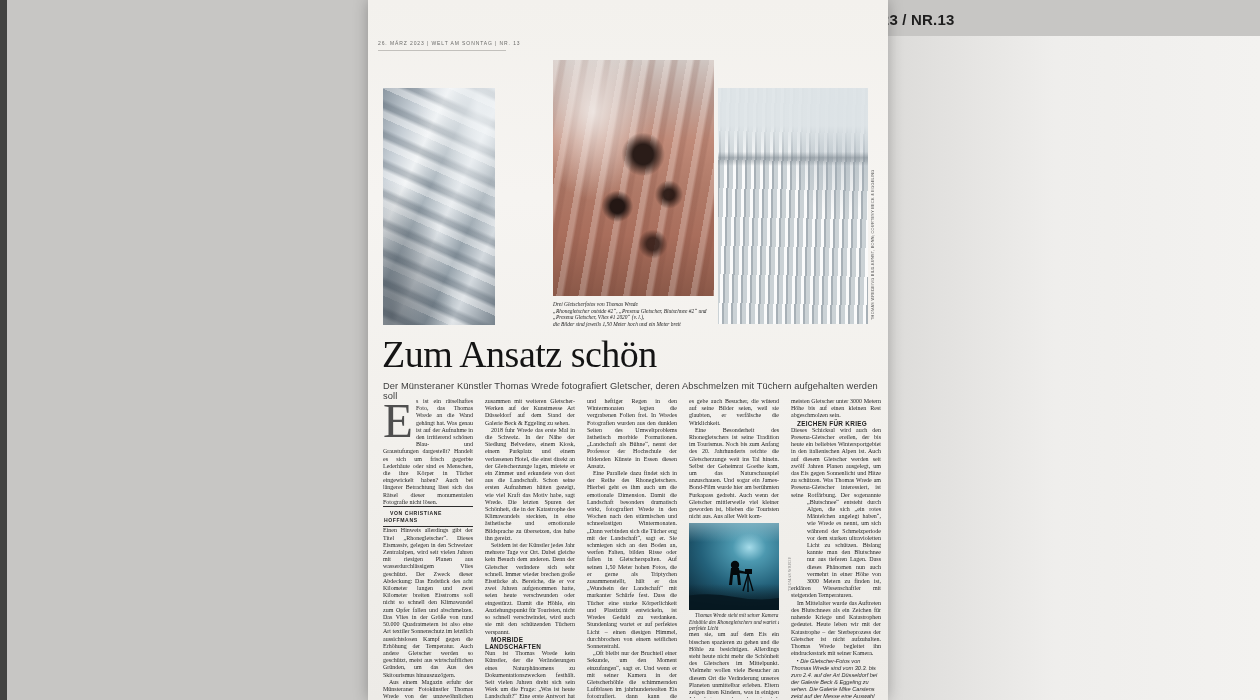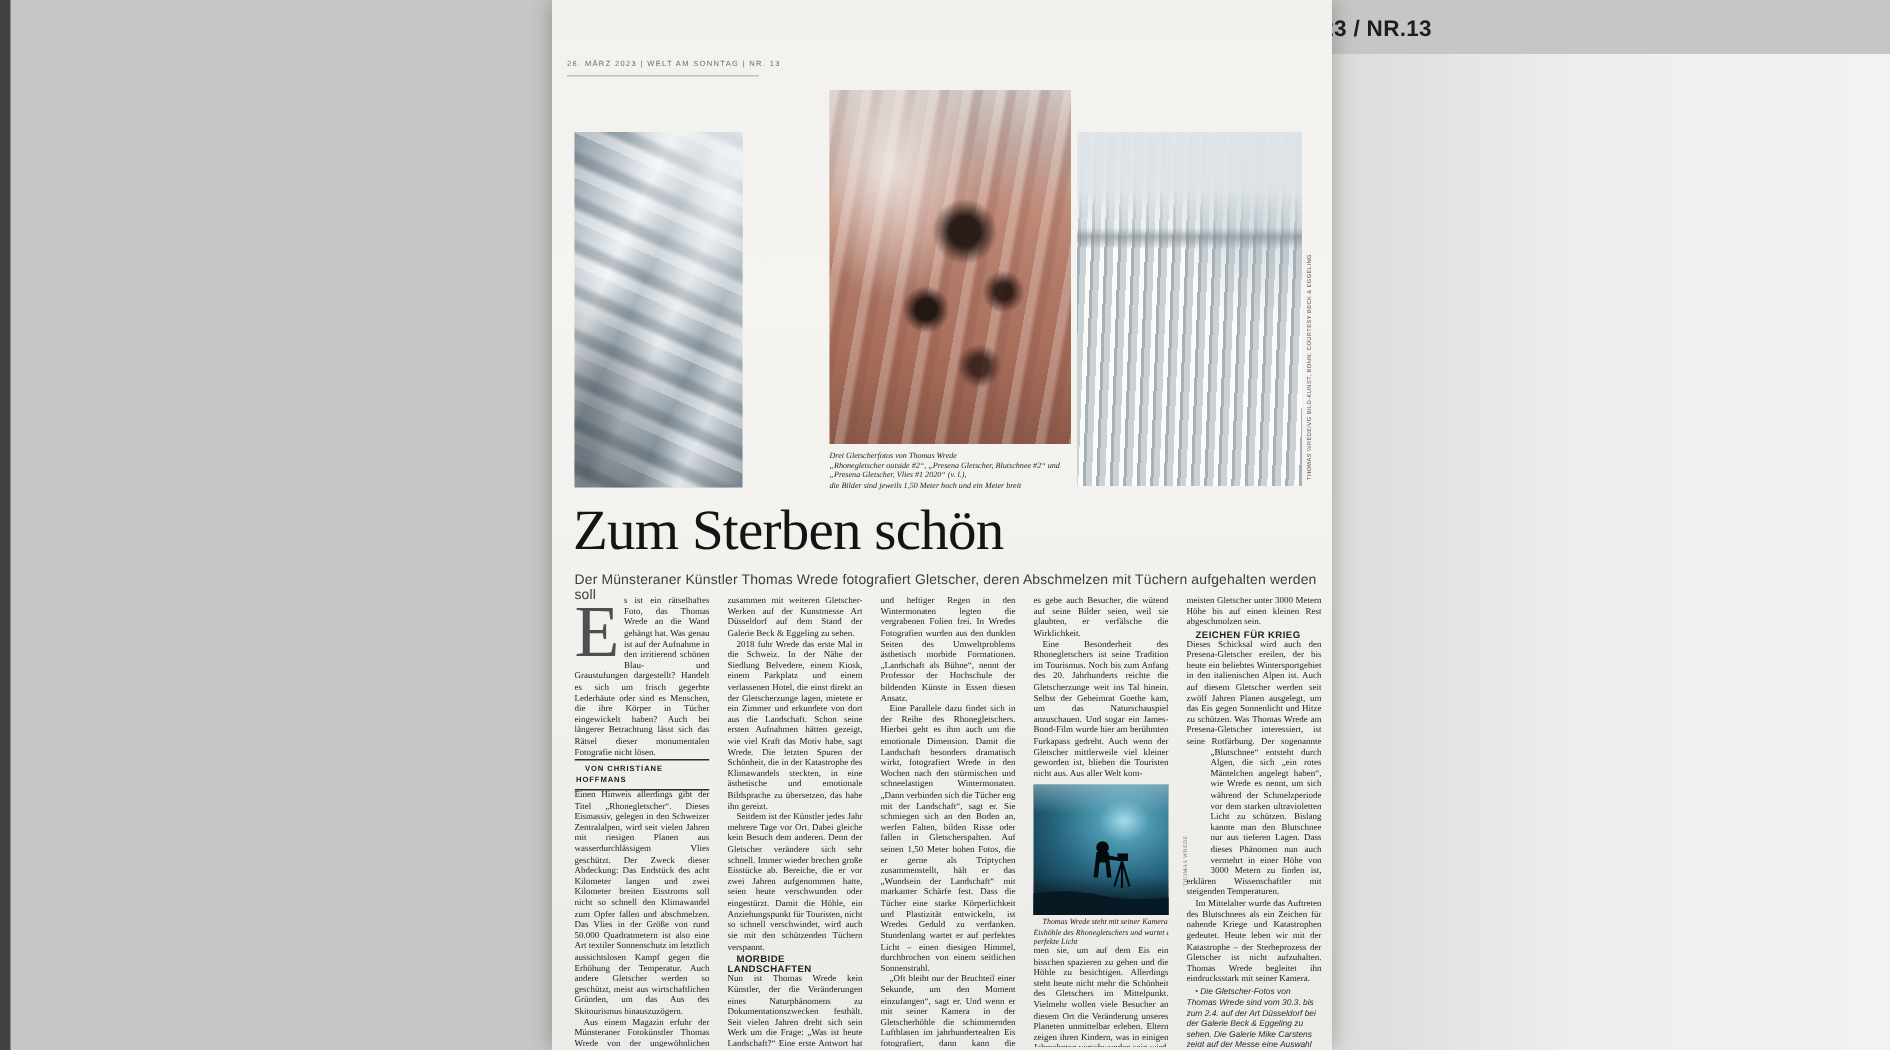--- a/index.html
+++ b/index.html
@@ -137,21 +137,21 @@
   <div class="photo photo-1"></div>
   <div class="photo photo-2"></div>
   <div class="photo photo-3"></div>
 
   <div class="vert-credit credit-top">THOMAS WREDE/VG BILD-KUNST, BONN; COURTESY BECK &amp; EGGELING</div>
 
   <div class="caption-top">Drei Gletscherfotos von Thomas Wrede
 „Rhonegletscher outside #2“, „Presena Gletscher, Blutschnee #2“ und „Presena Gletscher, Vlies #1 2020“ (v. l.),
 die Bilder sind jeweils 1,50 Meter hoch und ein Meter breit</div>
 
-  <h1 class="headline" style="margin:0;">Zum Sterben schön</h1>
+  <h1 class="headline" style="margin:0;">Zum Ansatz schön</h1>
   <div class="subhead">Der Münsteraner Künstler Thomas Wrede fotografiert Gletscher, deren Abschmelzen mit Tüchern aufgehalten werden soll</div>
 
   <div class="body-cols">
 
     <div class="col">
       <p class="noindent"><span class="dropcap">E</span><span>s ist ein rätselhaftes Foto, das Thomas Wrede an die Wand gehängt hat. Was genau ist auf der Aufnahme in den irritierend schönen Blau- und Graustufungen dargestellt? Handelt es sich um frisch gegerbte Lederhäute oder sind es Menschen, die ihre Körper in Tücher eingewickelt haben? Auch bei längerer Betrachtung lässt sich das Rätsel dieser monumentalen Fotografie nicht lösen.</span></p>
       <p class="byline">VON CHRISTIANE HOFFMANS</p>
       <p class="noindent">Einen Hinweis allerdings gibt der Titel „Rhonegletscher“. Dieses Eismassiv, gelegen in den Schweizer Zentralalpen, wird seit vielen Jahren mit riesigen Planen aus wasserdurchlässigem Vlies geschützt. Der Zweck dieser Abdeckung: Das Endstück des acht Kilometer langen und zwei Kilometer breiten Eisstroms soll nicht so schnell den Klimawandel zum Opfer fallen und abschmelzen. Das Vlies in der Größe von rund 50.000 Quadratmetern ist also eine Art textiler Sonnenschutz im letztlich aussichtslosen Kampf gegen die Erhöhung der Temperatur. Auch andere Gletscher werden so geschützt, meist aus wirtschaftlichen Gründen, um das Aus des Skitourismus hinauszuzögern.</p>
       <p>Aus einem Magazin erfuhr der Münsteraner Fotokünstler Thomas Wrede von der ungewöhnlichen Behandlung des Rhonegletschers. Diese Information hätte ihn damals mit einer solchen Wucht getroffen, dass er sich auf den Weg machte, erzählt er. Das ist jetzt fünf Jahre her. Nun ist die Serie „Rhonegletscher“ abgeschlossen und</p>
     </div>

